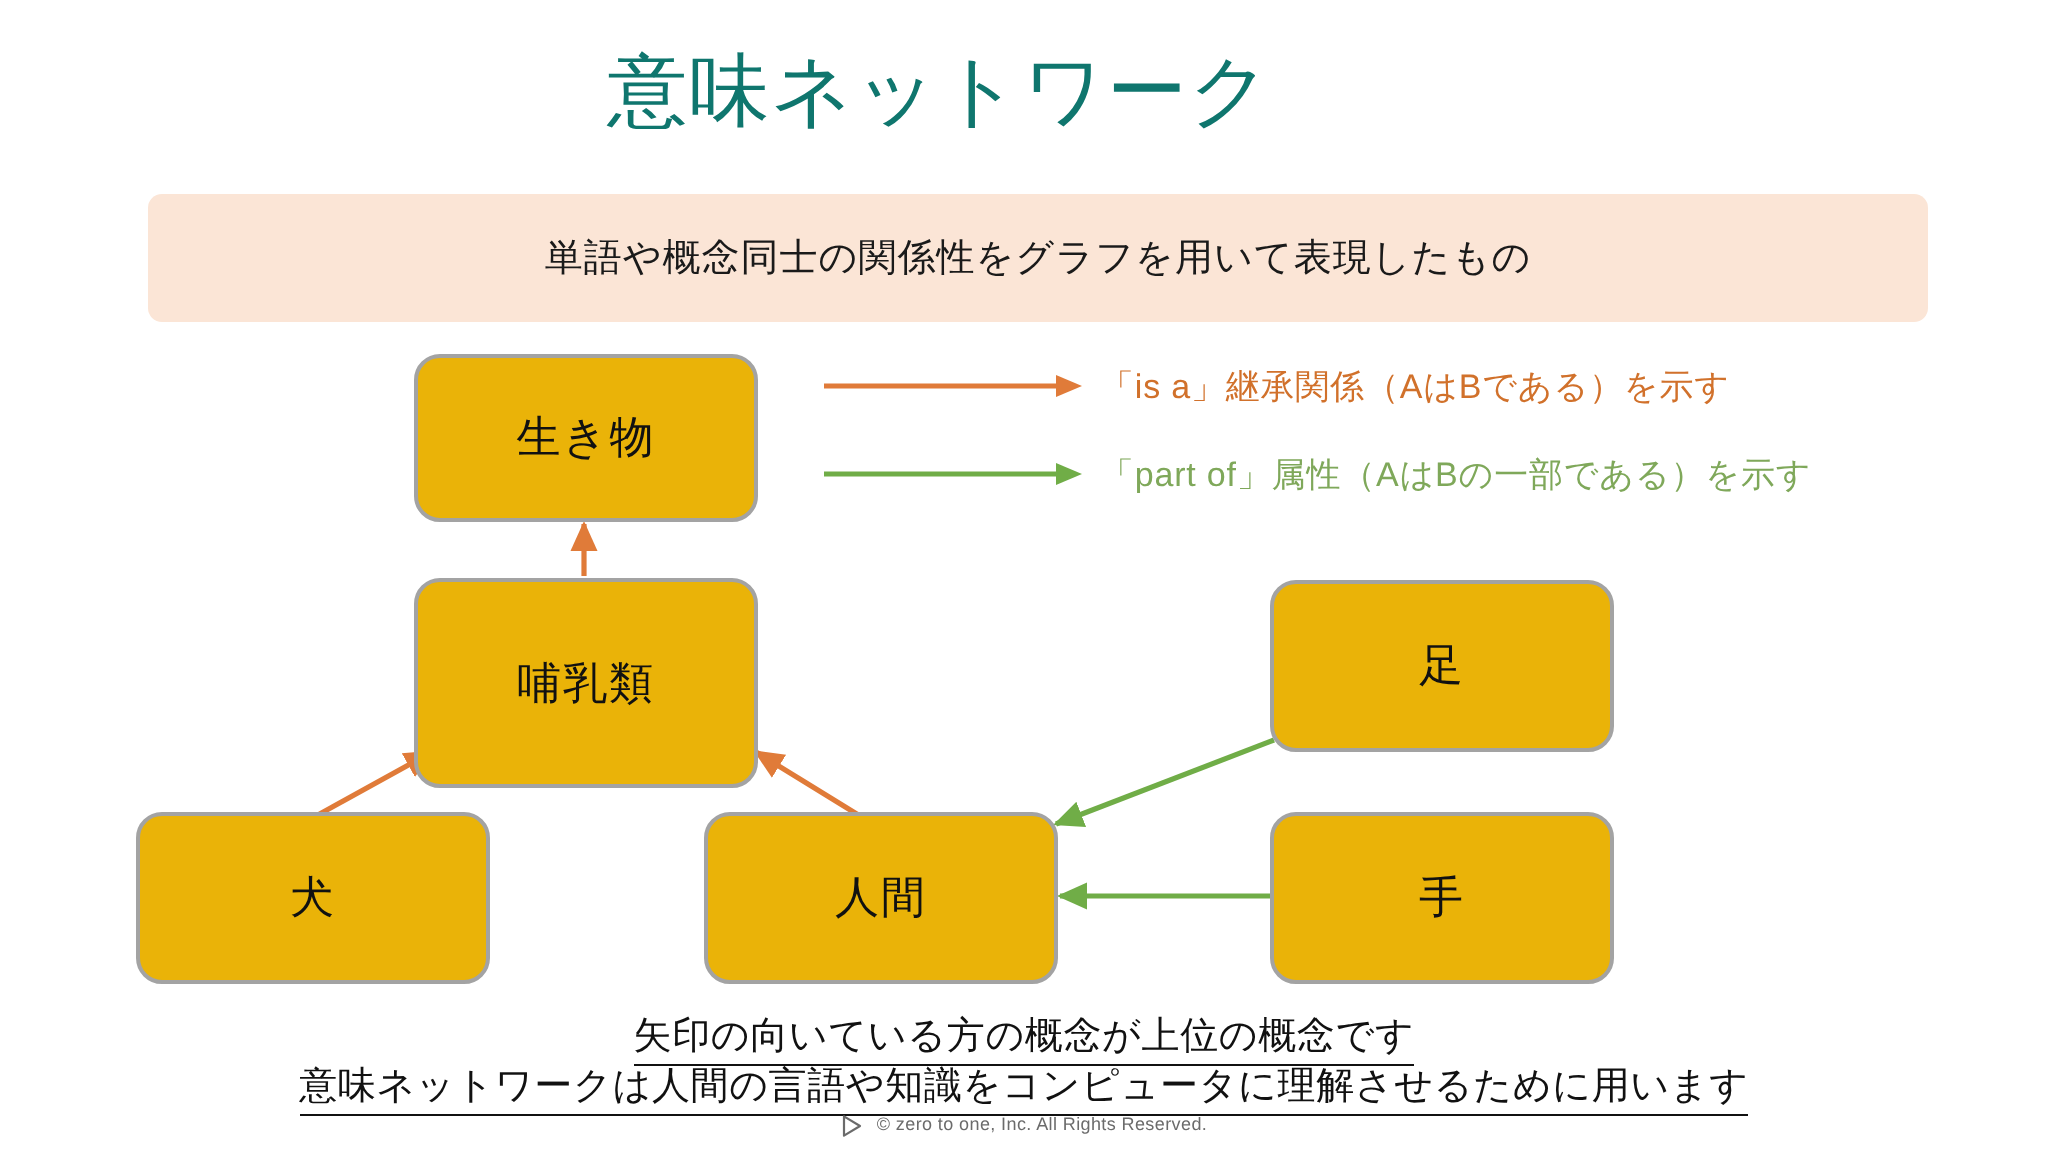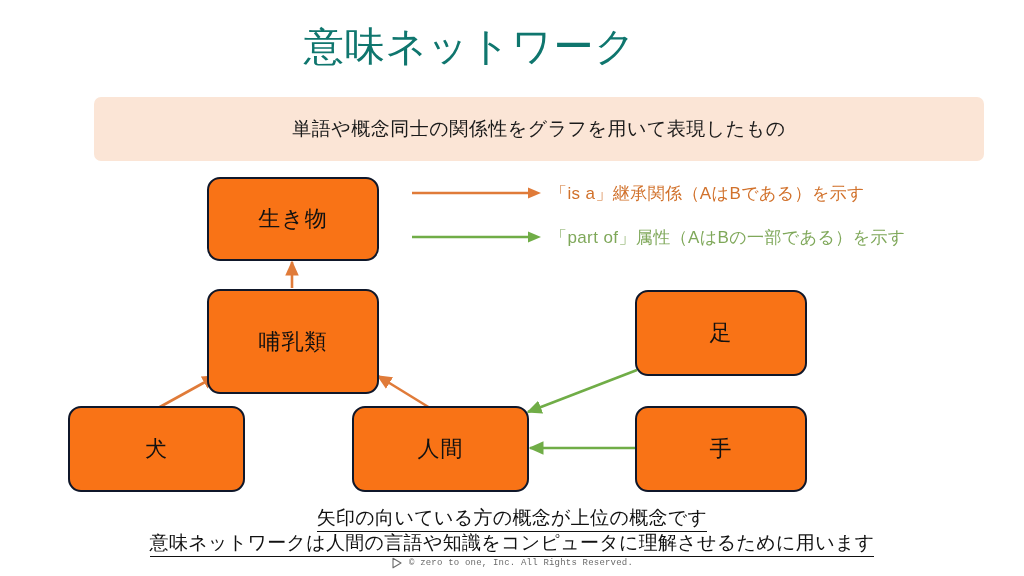--- a/index.html
+++ b/index.html
@@ -34,42 +34,41 @@
 
   
   #subtitle-banner {
     position: absolute;
     left: 74px;
     top: 97px;
     width: 890px;
     height: 64px;
     background: #FBE5D6;
     border-radius: 7px;
-    margin-left: 20px;
   }
   #subtitle-text {
     position: absolute;
     left: 0;
     top: 0;
     width: 890px;
     height: 64px;
     display: flex;
     align-items: center;
     justify-content: center;
     font-size: 19px;
     color: #1a1a1a;
     letter-spacing: 0.5px;
   }
 
   
   .node {
     position: absolute;
     box-sizing: border-box;
-    background: #f97316;
-    border: 2px solid #0f172a;
+    background: #eab308;
+    border: 2px solid #a3a3a3;
     border-radius: 13px;
     display: flex;
     align-items: center;
     justify-content: center;
     font-size: 22px;
     color: #111111;
     letter-spacing: 1px;
     z-index: 3;
   }
 
@@ -120,27 +119,26 @@
   #caption-1 { top: 505px; }
   #caption-2 { top: 530px; }
 
   
   #footer {
     position: absolute;
     left: 0;
     top: 557px;
     width: 1024px;
     display: flex;
-    align-items: center;
+    align-items: flex-start;
     justify-content: center;
     gap: 6px;
     font-size: 9px;
     color: #6b6b6b;
     letter-spacing: 0.2px;
-    font-family: Liberation Mono, monospace;
   }
   #footer-logo { display: block; }
 </style>
 </head>
 <body>
 
 <div id="slide">
 
   <div id="title">意味ネットワーク</div>
 

